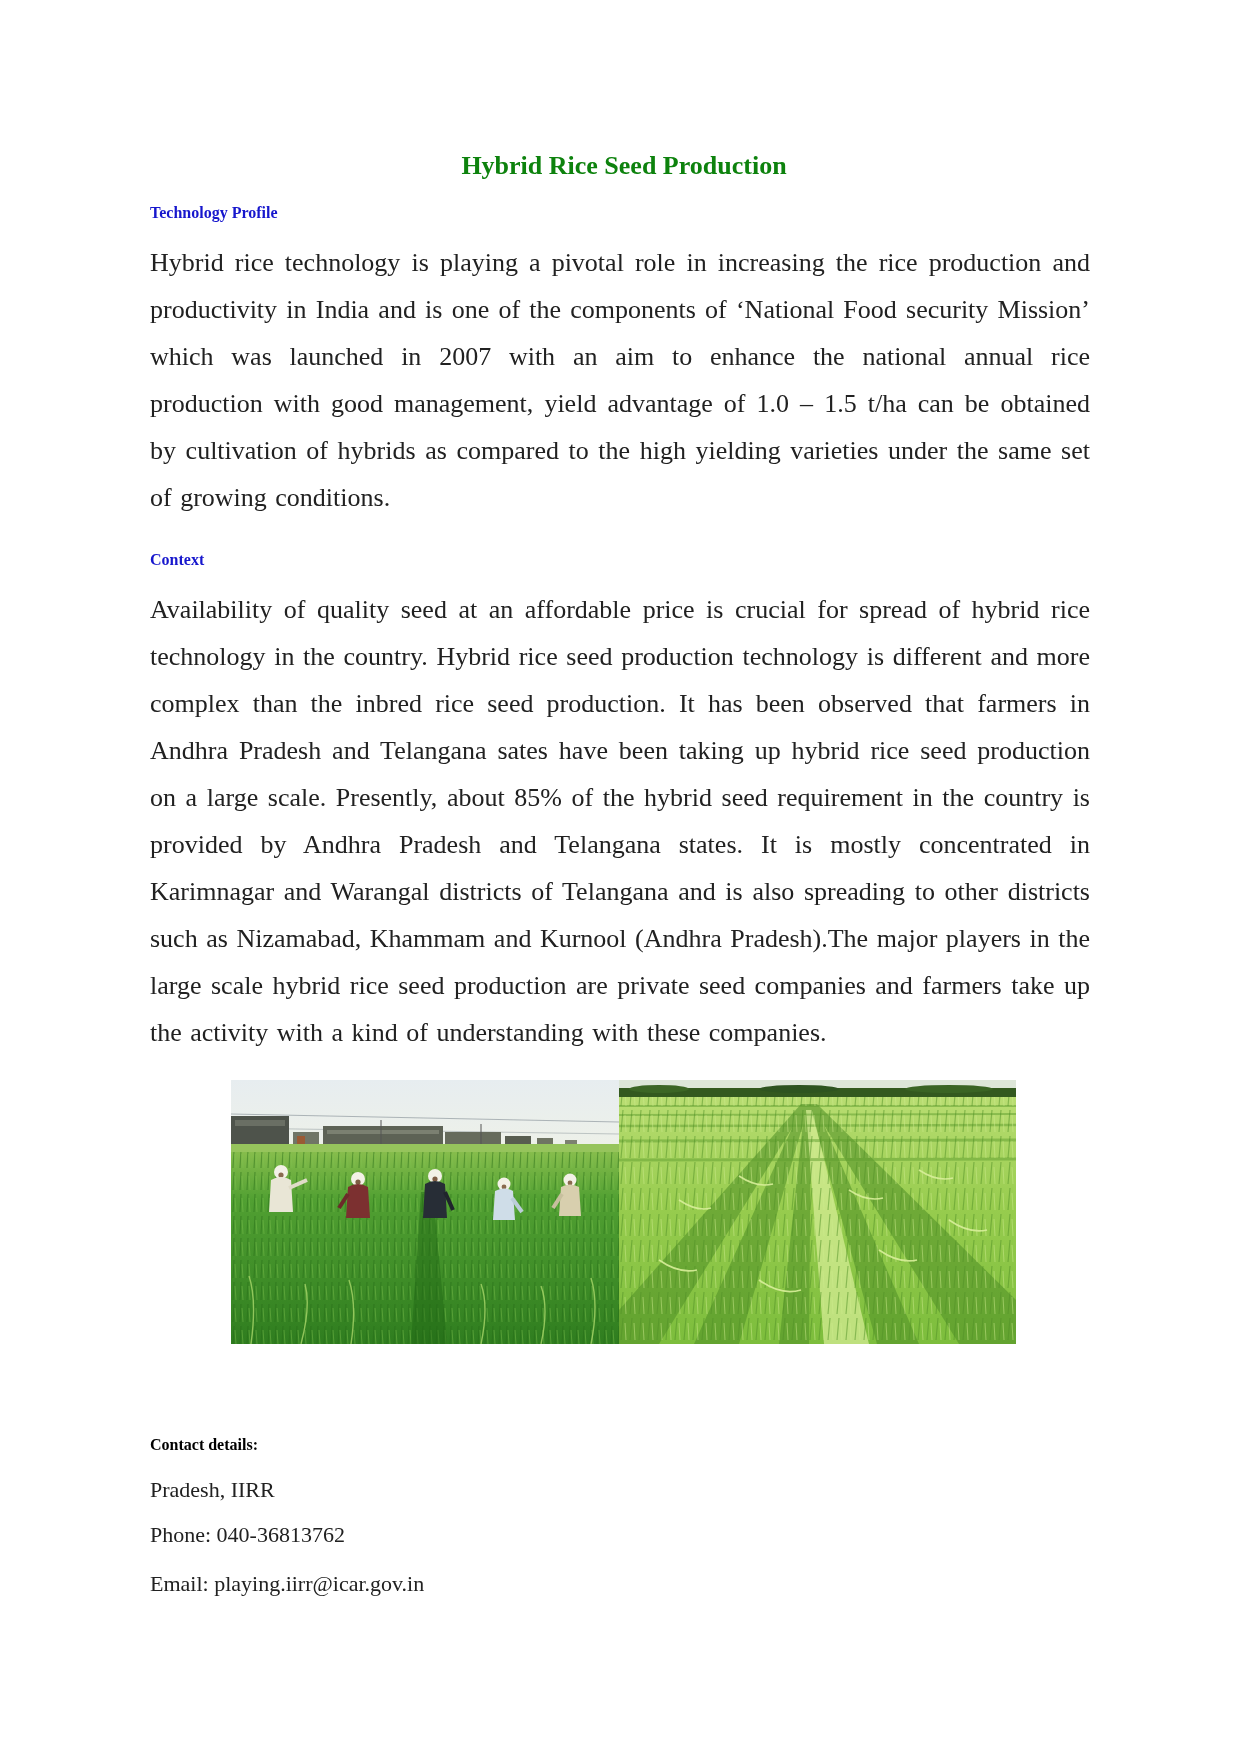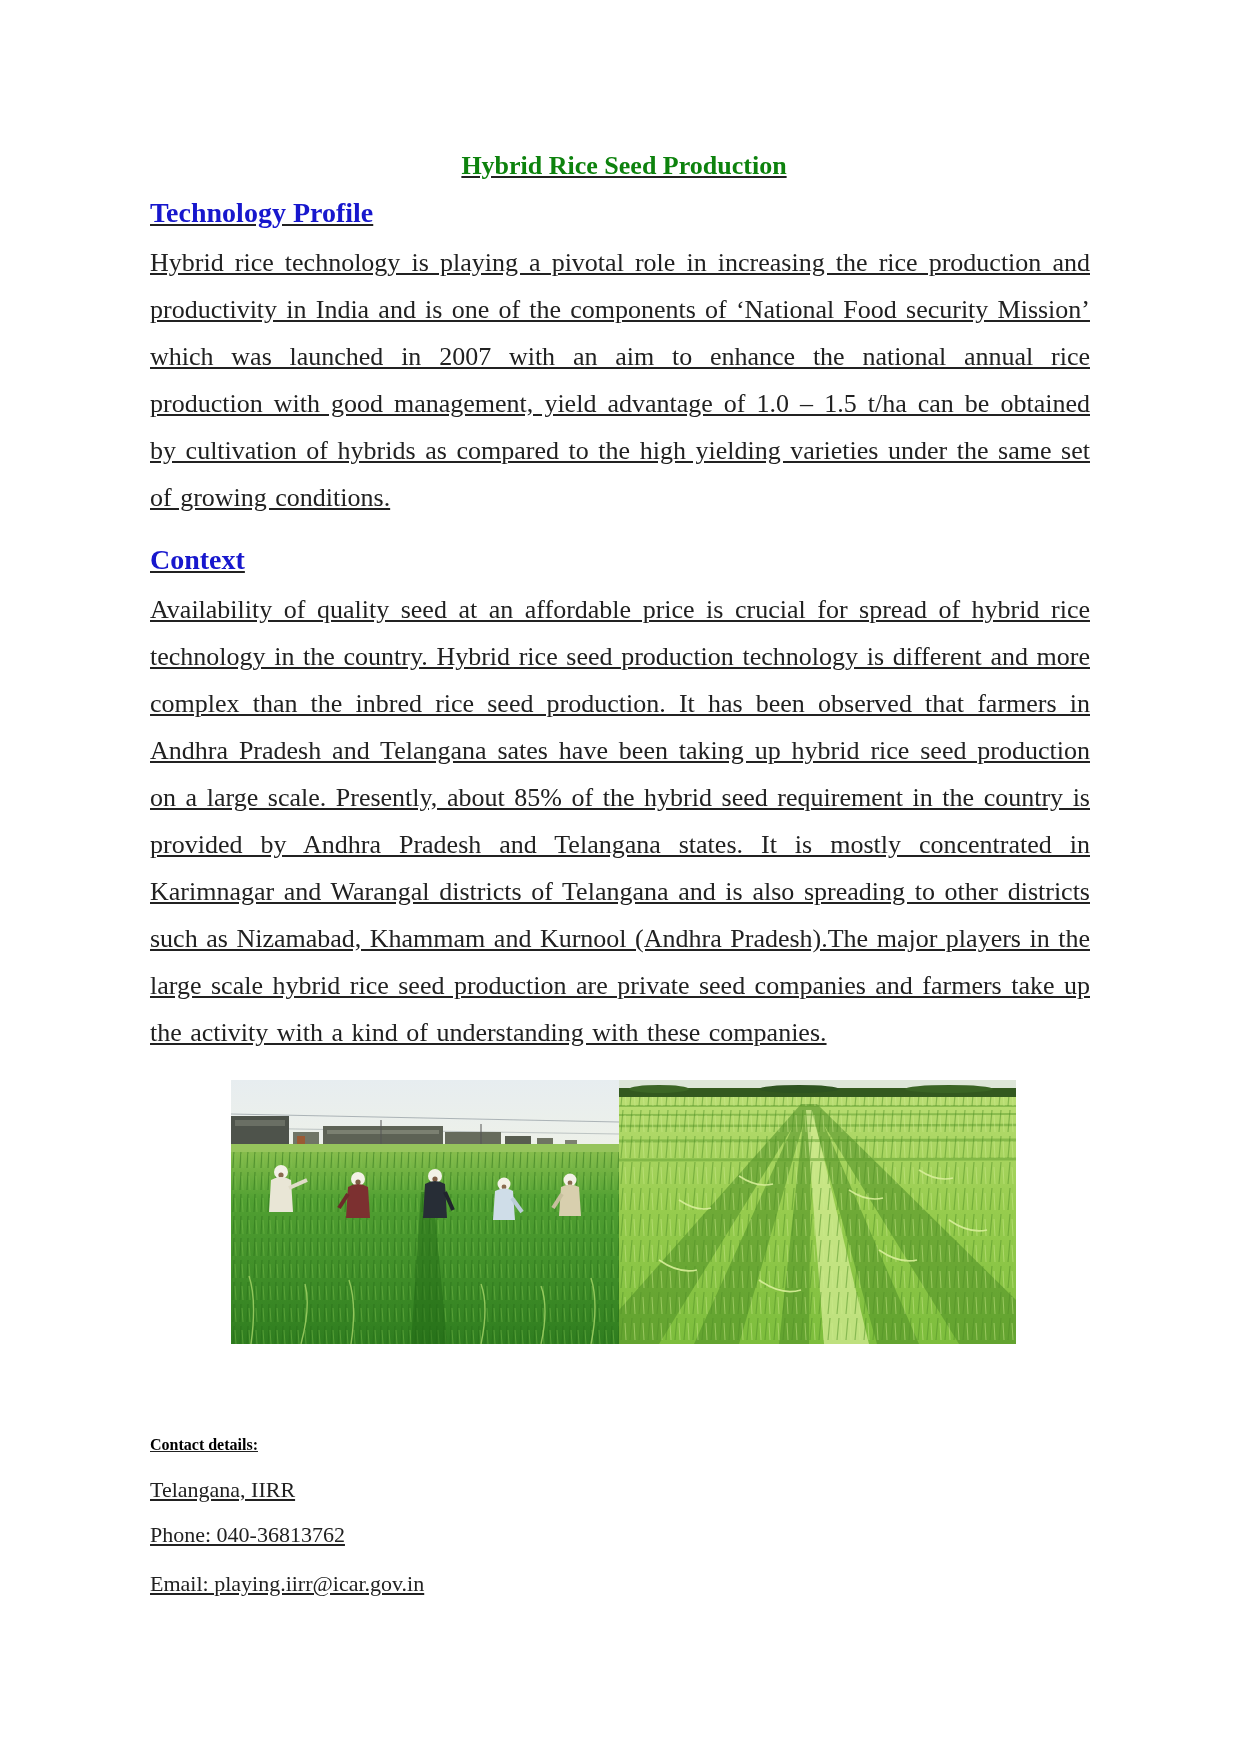--- a/index.html
+++ b/index.html
@@ -14,33 +14,32 @@
     color:var(--body_text);
   }
   .page{
     position:relative;
     width:1241px;
     height:1755px;
     box-sizing:border-box;
     padding:150px 143px 0 150px;
     background:#ffffff;
     overflow:hidden;
-    text-decoration:underline;
   }
   .doc-title{
     margin:0;
     font-size:26px;
     font-weight:bold;
     text-align:center;
     color:var(--title_green);
     line-height:32px;
   }
   .sec-heading{
     margin:16px 0 0 0;
-    font-size:28px;
+    font-size:16px;
     font-weight:bold;
     color:var(--heading_blue);
     line-height:29px;
   }
   .sec-heading.context{margin-top:24px;}
   .body-par{
     margin:12px 8px 0 0;
     font-size:26px;
     line-height:47px;
     text-align:justify;
@@ -216,18 +215,18 @@
           <path d="M330 140 Q350 154 368 150"></path>
           <path d="M140 200 Q162 216 182 210"></path>
         </g>
       </svg>
     </span>
 
   </div>
 
   <div class="contact">
     <p class="contact-heading">Contact details:</p>
-    <p class="contact-line">Telangana, IIRR</p>
+    <p class="contact-line">Pradesh, IIRR</p>
     <p class="contact-line">Phone: 040-36813762</p>
     <p class="contact-line email">Email: playing.iirr@icar.gov.in</p>
   </div>
 
 </div>
 
 </body></html>

